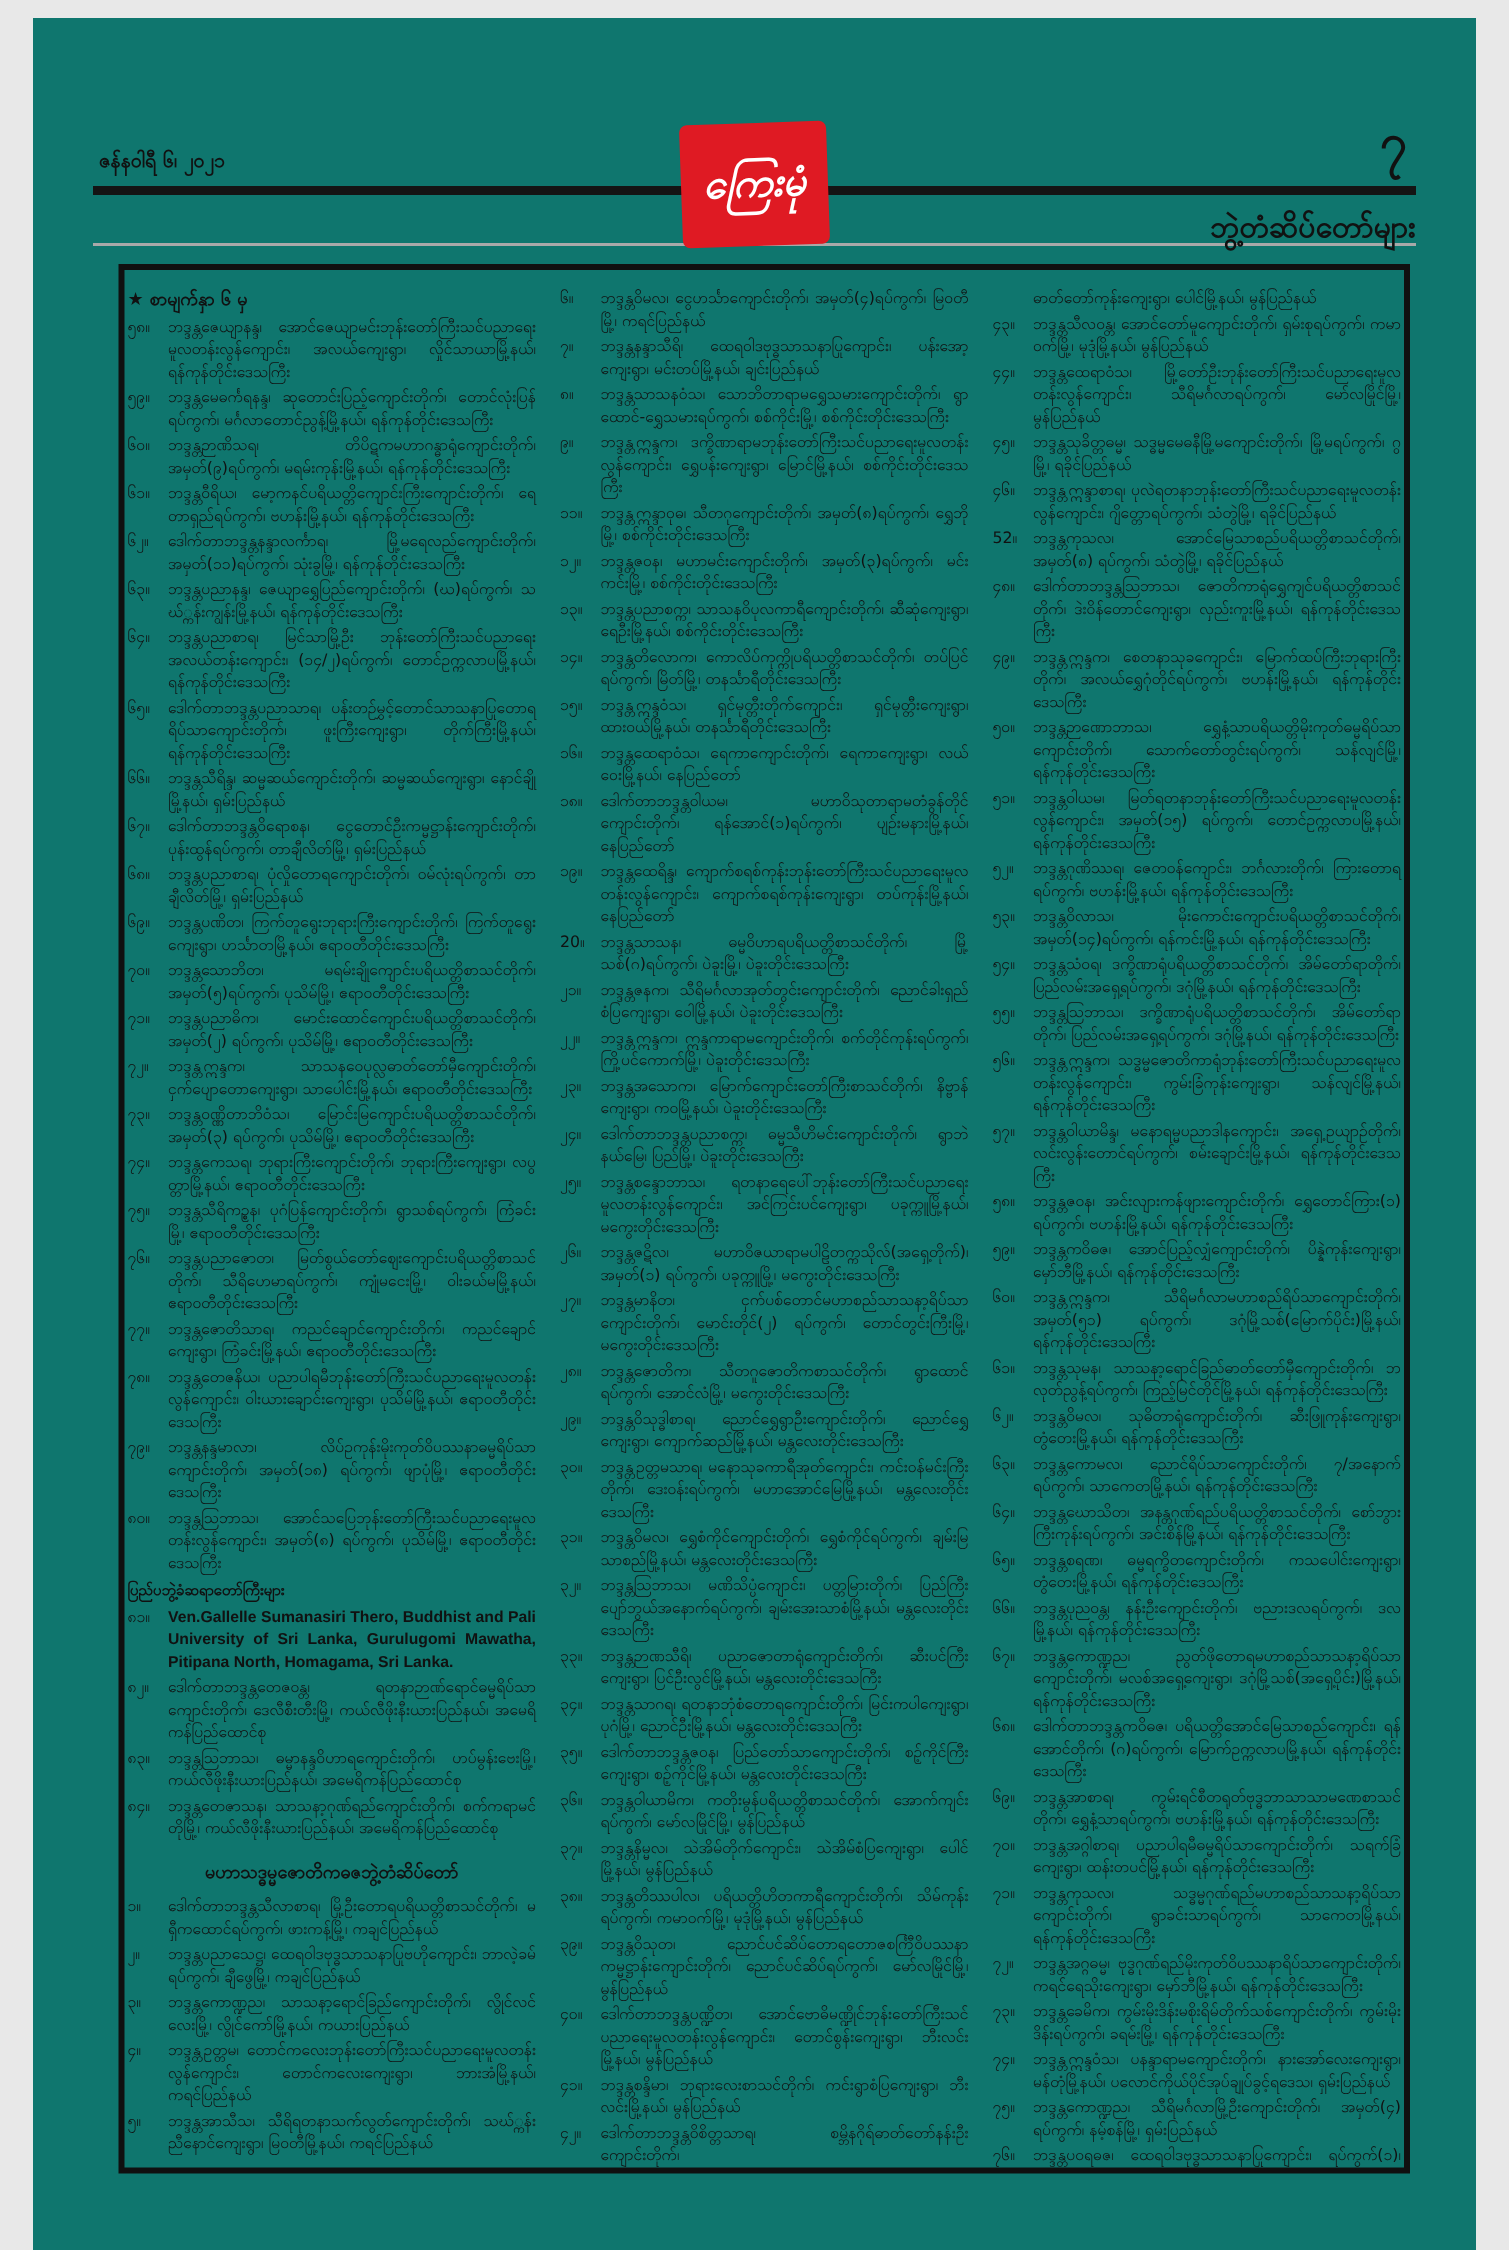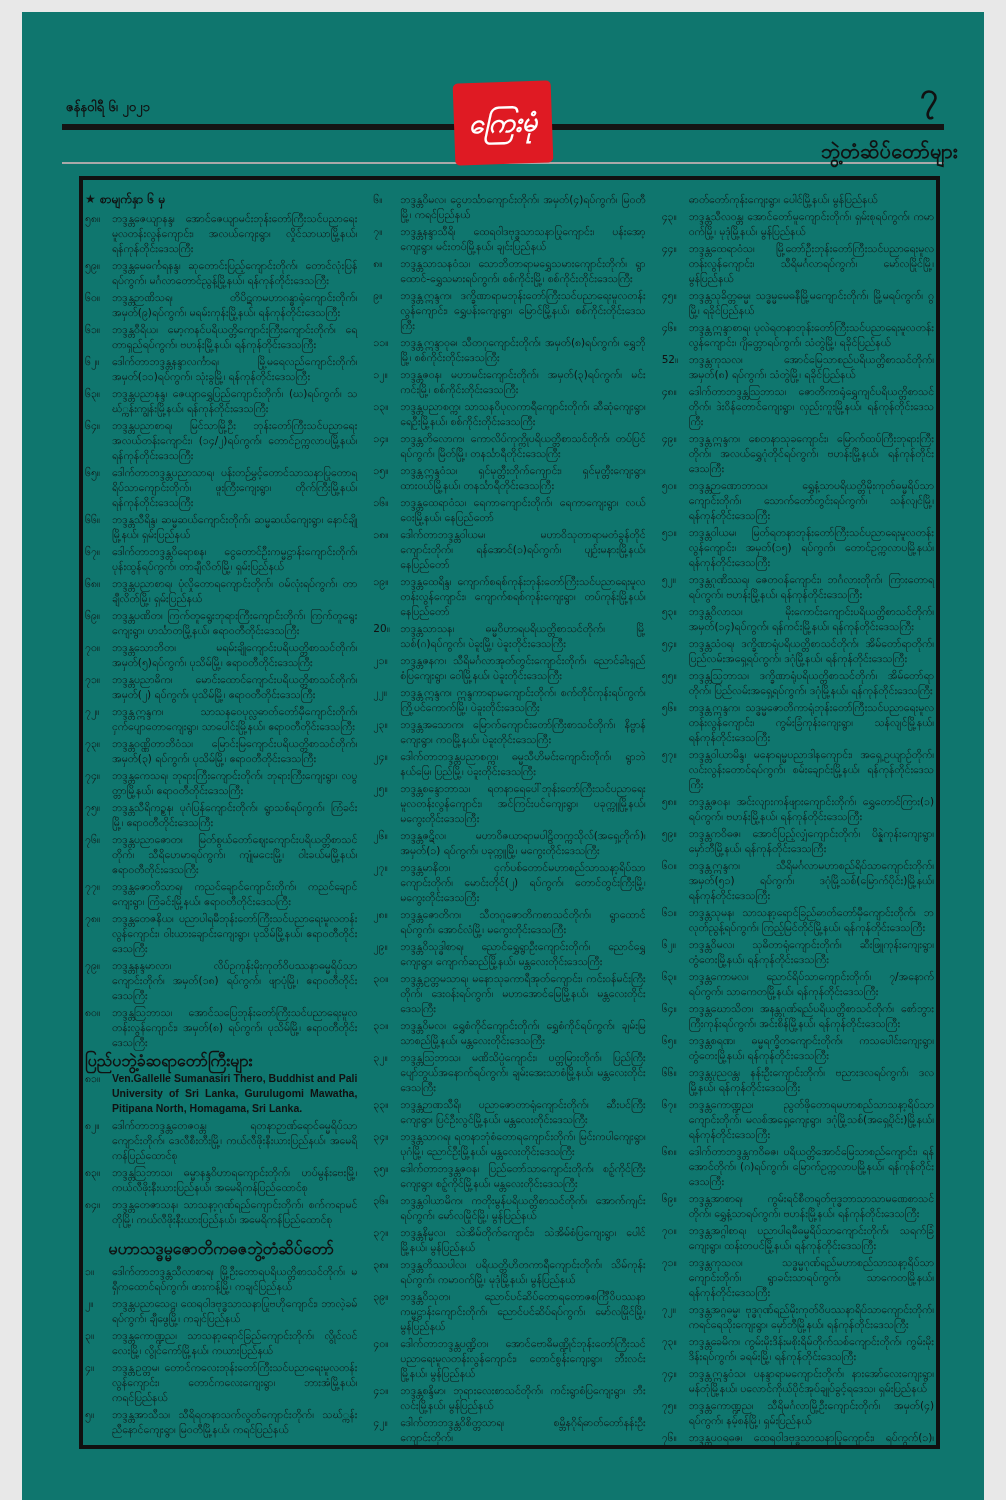--- a/index.html
+++ b/index.html
@@ -6,36 +6,36 @@
   .page{position:relative;width:962px;height:1500px;background:#0f766e;margin:12px auto;
         font-family:"DejaVu Sans","Liberation Sans",sans-serif;color:#111;overflow:hidden;}
   
   .date{position:absolute;left:44px;top:86px;font-size:13px;font-weight:bold;}
   .pageno{position:absolute;right:46px;top:66px;font-size:32px;font-weight:bold;line-height:1;}
   .rule{position:absolute;left:40px;right:40px;top:112px;height:6px;background:#141414;}
   .logo{position:absolute;left:50%;top:70px;transform:translateX(-50%) rotate(-2deg);
         width:98px;height:82px;background:#df1a23;color:#fff;display:flex;align-items:center;
         justify-content:center;font-size:27px;font-weight:bold;font-style:italic;
         border-radius:5px;z-index:3;text-align:center;line-height:1.05;}
-  .section-title{position:absolute;right:26px;top:126px;font-size:20px;font-weight:bold;
+  .section-title{position:absolute;right:40px;top:126px;font-size:20px;font-weight:bold;
         letter-spacing:.2px;z-index:2;}
   .thin-rule{position:absolute;left:40px;right:40px;top:150px;height:2px;background:#a9a9a9;}
   
   .article-box{position:absolute;left:57px;right:44px;top:164px;bottom:63px;
         border:4px solid #101010;padding:12px 2px;box-sizing:border-box;overflow:hidden;}
   .cols{display:flex;gap:16px;height:100%;}
   .col{flex:1 1 0;min-width:0;font-size:10.5px;line-height:15px;text-align:justify;}
   .note{font-weight:bold;font-size:12px;margin:0 0 4px 0;text-align:left;}
   .note .star{margin-right:4px;}
   .entry{display:flex;align-items:flex-start;margin:0 0 2px 0;}
   .entry .n{flex:0 0 27px;white-space:nowrap;}
   .entry .t{flex:1 1 auto;min-width:0;}
   .entry.latin .t{font-weight:bold;font-family:"Liberation Sans",sans-serif;}
-  .subhead{font-weight:bold;font-size:16px;margin:3px 0 3px 0;text-align:left;}
-  .center-head{font-weight:bold;font-size:16px;text-align:center;margin:14px 0 8px 0;}
+  .subhead{font-weight:bold;font-size:10px;margin:3px 0 3px 0;text-align:left;}
+  .center-head{font-weight:bold;font-size:12px;text-align:center;margin:14px 0 8px 0;}
   .cont{margin:0 0 2px 27px;}
   .tbc{font-weight:bold;text-align:center;margin-top:2px;}
 </style>
 </head>
 <body>
 
 <div class="page">
   <header>
     <span class="date">ဇန်နဝါရီ ၆၊ ၂၀၂၁</span>
     <span class="pageno">၇</span>

